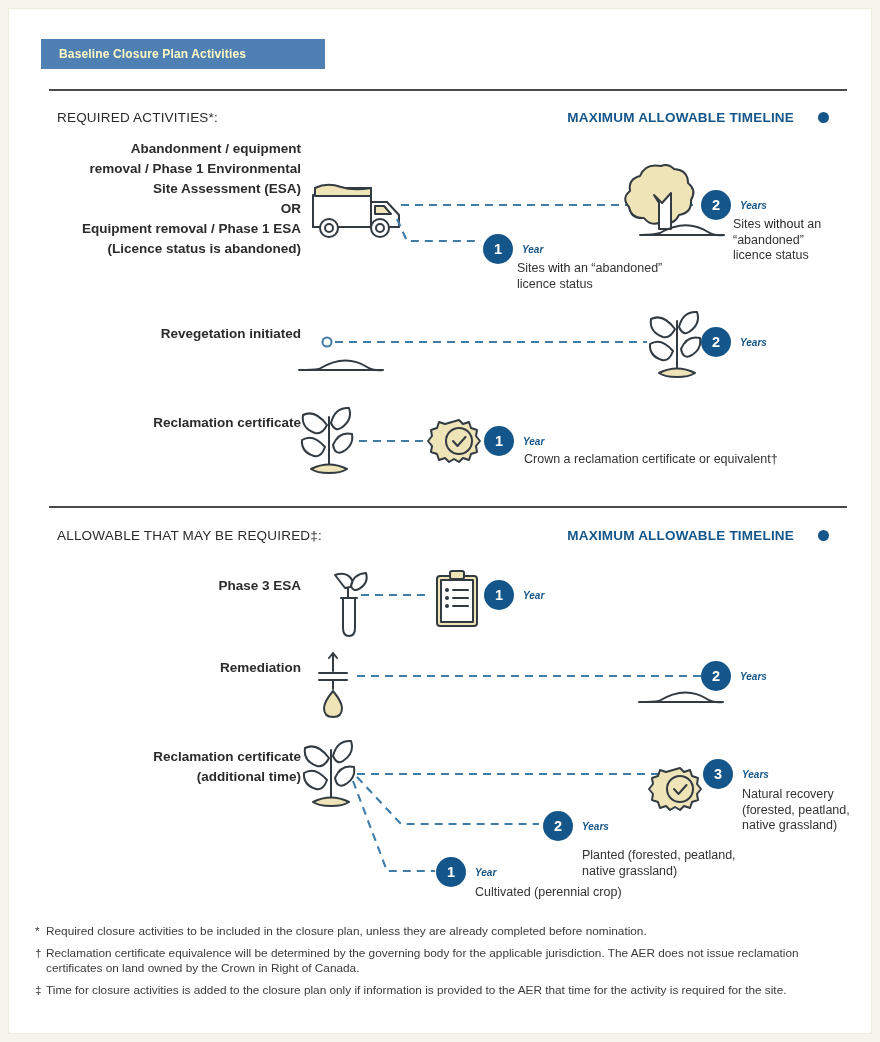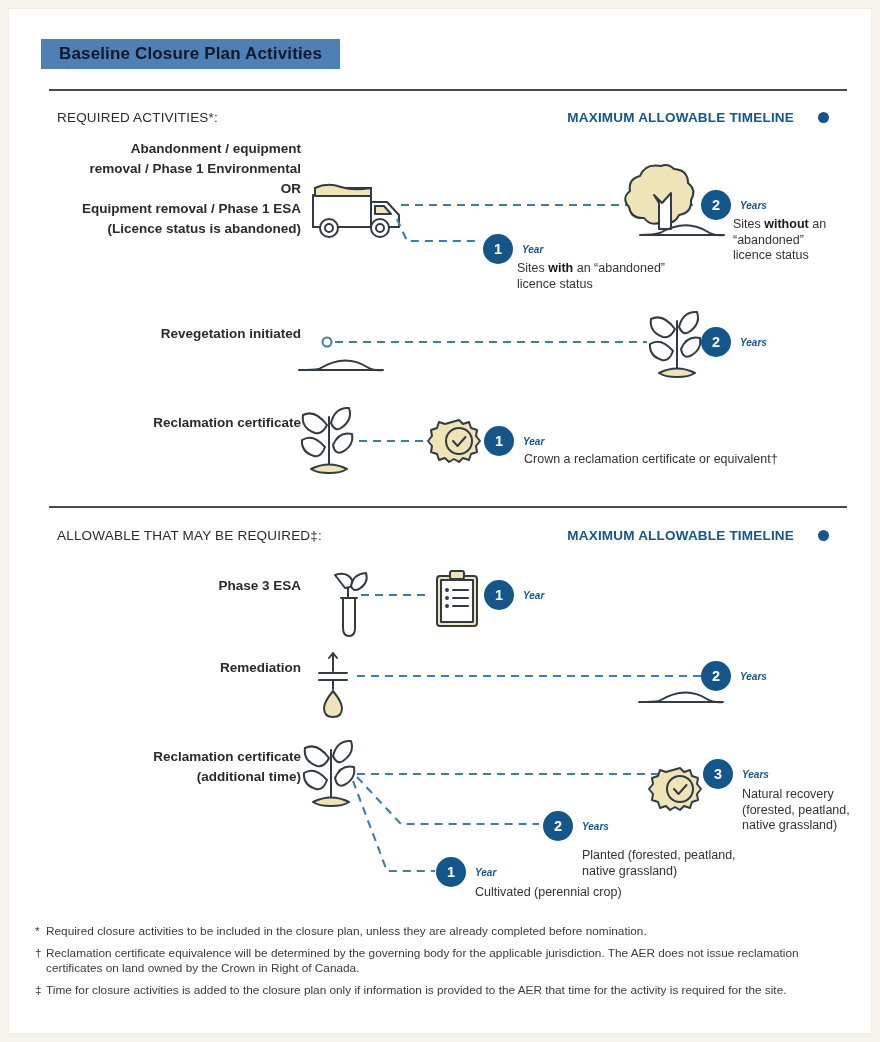--- a/index.html
+++ b/index.html
@@ -20,21 +20,21 @@
   
   .banner{
     position:absolute;left:32px;top:30px;
     height:30px;min-width:284px;
     background:#4f80b3;
     display:flex;align-items:center;
     padding:0 18px;
     box-sizing:border-box;
   }
   .banner-text{
-    color:#0f172a;font-size:17px;font-weight:bold;
+    color:#fef9c3;font-size:12px;font-weight:bold;
     letter-spacing:.15px;white-space:nowrap;
   }
   
   .rule{
     position:absolute;left:40px;width:798px;height:0;
     border-top:2px solid #4a4a4a;
   }
   .rule.r1{top:80px;}
   .rule.r2{top:497px;}
   
@@ -72,21 +72,21 @@
   .unit{
     font-size:10px;font-weight:bold;color:#15568a;
     white-space:nowrap;
     font-style:italic;
   }
   
   .caption{
     position:absolute;
     font-size:12.5px;color:#333333;line-height:15.5px;
   }
-  .caption b{font-weight:bold;color:#1a1a1a;}
+  .caption b{font-weight:normal;color:#1a1a1a;}
   
   .art{position:absolute;left:0;top:0;width:864px;height:1026px;
        pointer-events:none;}
   
   .notes{
     position:absolute;left:26px;top:915px;width:812px;
   }
   .note{
     display:flex;font-size:11.8px;color:#3a3a3a;
     line-height:15px;margin-bottom:7px;
@@ -114,20 +114,21 @@
 
   <div class="sec-head sec-left" style="top:519px">ALLOWABLE THAT MAY BE REQUIRED‡:</div>
   <div class="sec-head sec-right" style="top:519px">
     <span>MAXIMUM ALLOWABLE TIMELINE</span>
     <span class="dot"></span>
   </div>
 
   <div class="label" style="left:20px;top:130px;width:272px">
     <div>Abandonment / equipment</div>
     <div>removal / Phase 1 Environmental</div>
+    <div>Site Assessment (ESA)</div>
     <div>OR</div>
     <div>Equipment removal / Phase 1 ESA</div>
     <div>(Licence status is abandoned)</div>
   </div>
 
   <div class="label" style="left:20px;top:315px;width:272px">Revegetation initiated</div>
 
   <div class="label" style="left:20px;top:404px;width:272px">Reclamation certificate</div>
 
   <div class="label" style="left:20px;top:567px;width:272px">Phase 3 ESA</div>

